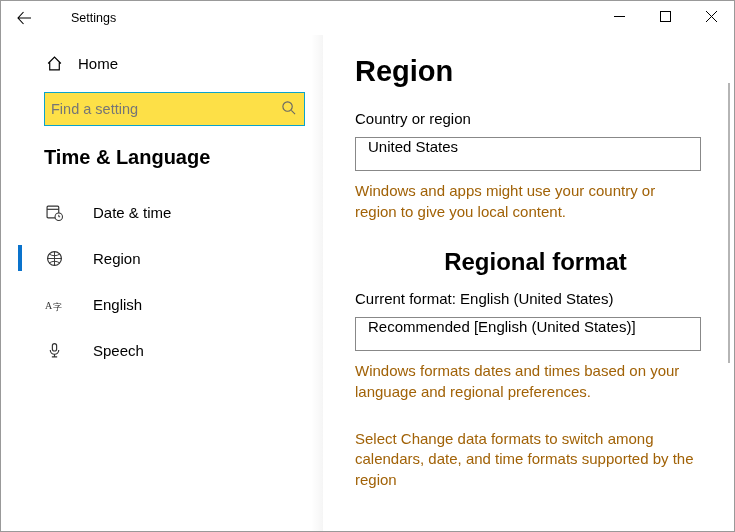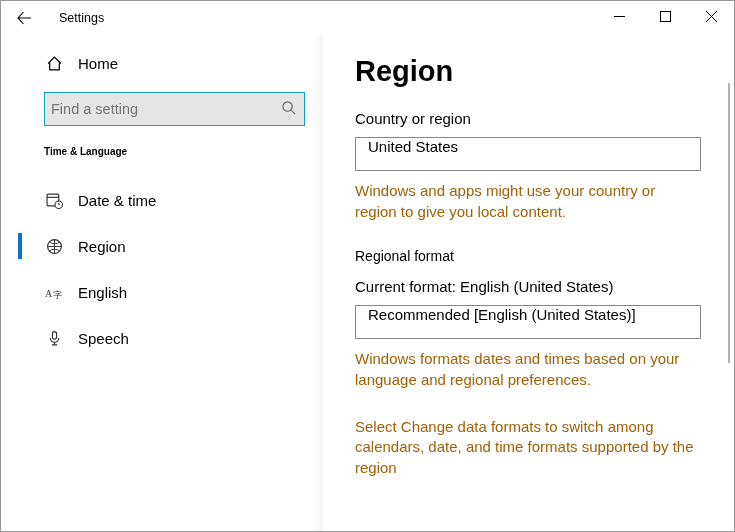--- a/index.html
+++ b/index.html
@@ -21,21 +21,21 @@
   .back-btn {
     width: 46px;
     height: 34px;
     display: flex;
     align-items: center;
     justify-content: center;
   }
   .title-text {
     font-size: 12.5px;
     color: #000;
-    margin-left: 12px;
+    margin-left: 24px;
   }
   .win-controls {
     position: absolute;
     right: 0;
     top: 0;
     display: flex;
   }
   .win-btn {
     width: 46px;
     height: 30px;
@@ -60,46 +60,47 @@
     font-size: 15px;
   }
   .home-row .ic { width: 20px; margin-right: 14px; display:flex; align-items:center; justify-content:center;}
   .search-box {
     margin: 0 18px 20px 26px;
     border: 1px solid #0aa3cc;
     height: 34px;
     display: flex;
     align-items: center;
     padding: 0 8px 0 6px;
-    background: #e5e5e5;
+    background: #fde047;
   }
   .search-box input {
     flex: 1;
     border: none;
     outline: none;
     font-size: 14.5px;
     color: #666;
     font-family: inherit;
     background: transparent;
   }
   .search-box input::placeholder { color: #767676; }
   .search-ic { color: #555; }
   .cat-header {
-    font-size: 10px;
+    font-size: 20px;
     font-weight: 600;
     padding: 0 0 20px 26px;
     margin-top: 16px;
   }
   .nav-item {
     display: flex;
     align-items: center;
     height: 46px;
     padding-left: 26px;
     font-size: 15px;
     position: relative;
+    gap: 15px;
   }
   .nav-item .ic { width: 20px; margin-right: 14px; display:flex; align-items:center; justify-content:center; color:#333;}
   .nav-item.selected::before {
     content: "";
     position: absolute;
     left: 0px;
     top: 10px;
     bottom: 10px;
     width: 4px;
     background: #0a73cc;
@@ -139,23 +140,24 @@
     margin-bottom: 10px;
   }
   .desc {
     font-size: 15px;
     color: #a16207;
     line-height: 1.38;
     width: 345px;
     margin-bottom: 26px;
   }
   .sub-head {
-    font-size: 14px;
-    font-weight: 400;
+    font-size: 24px;
+    font-weight: 700;
     margin-bottom: 14px;
+    text-align: center;
   }
   .scroll-ind {
     position: absolute;
     right: 4px;
     top: 48px;
     width: 2px;
     height: 280px;
     background: #b5b5b5;
   }
 </style>

